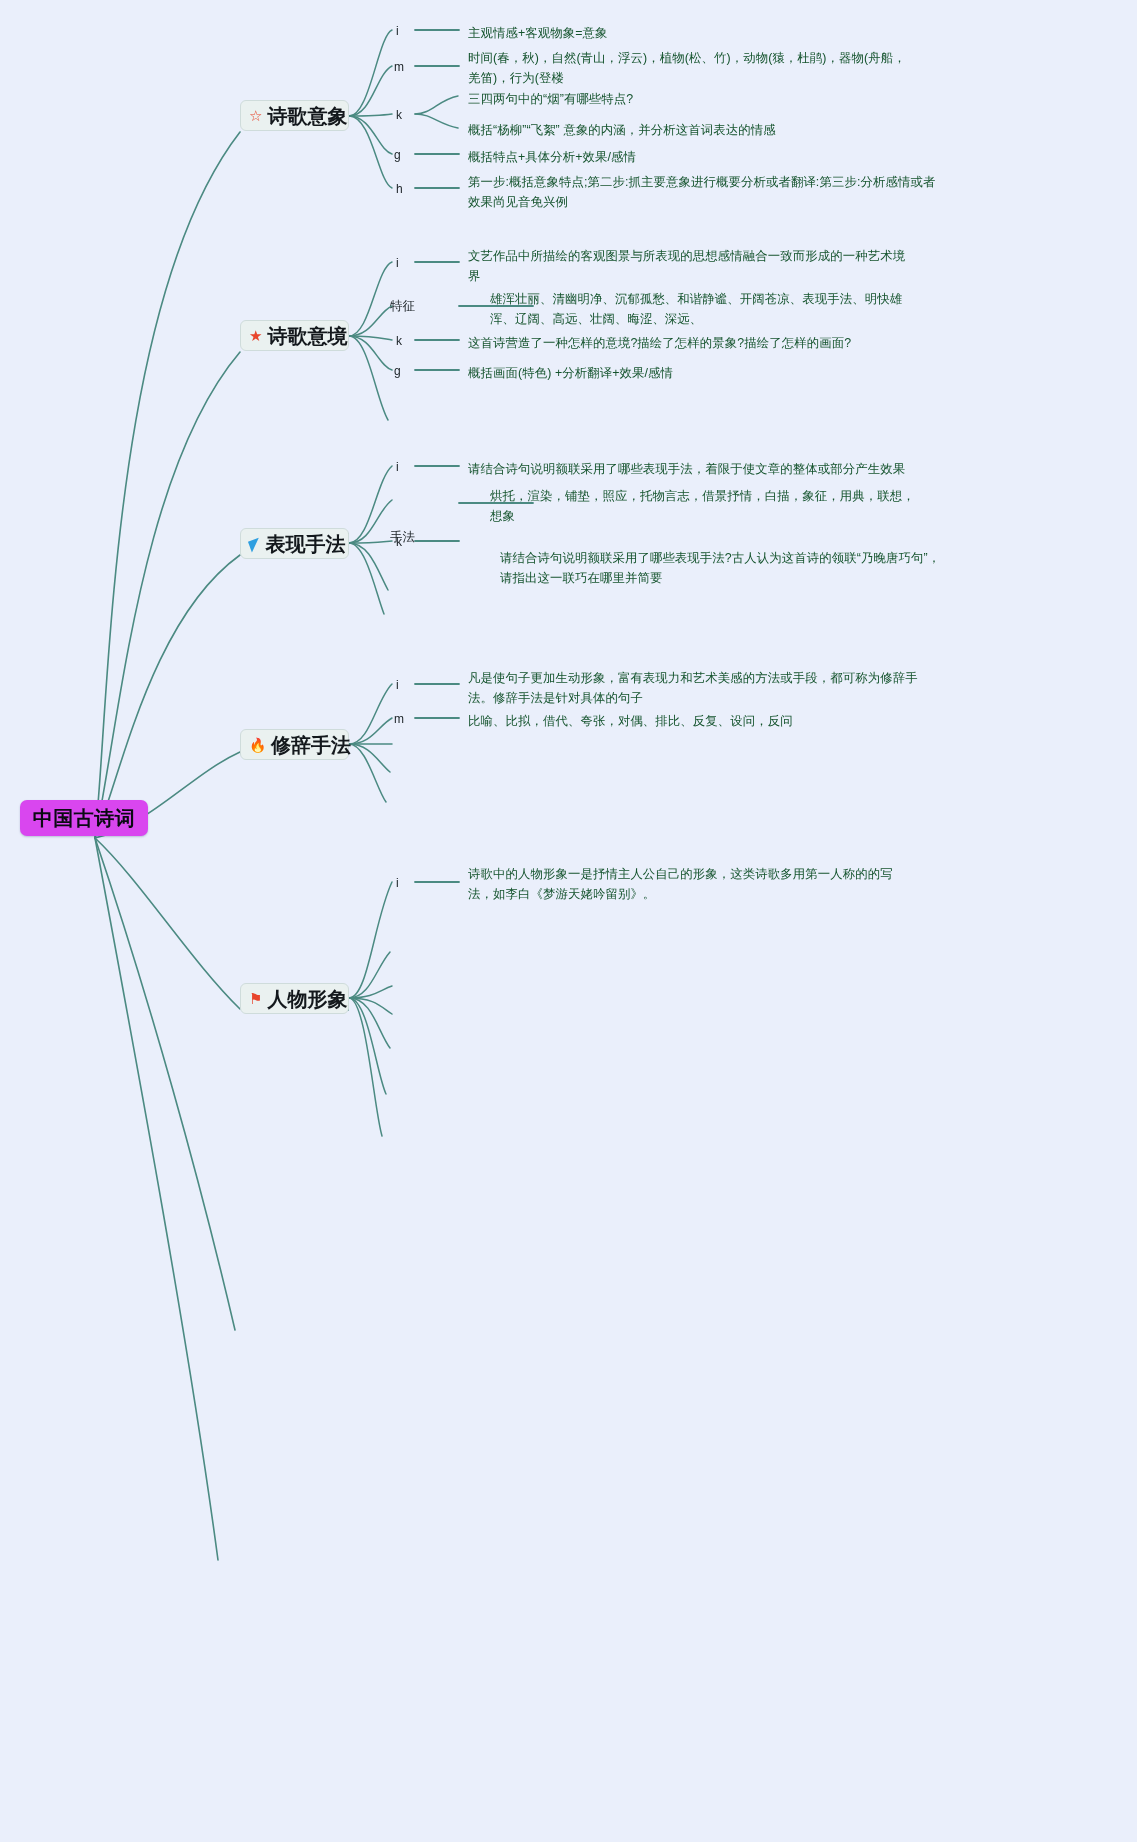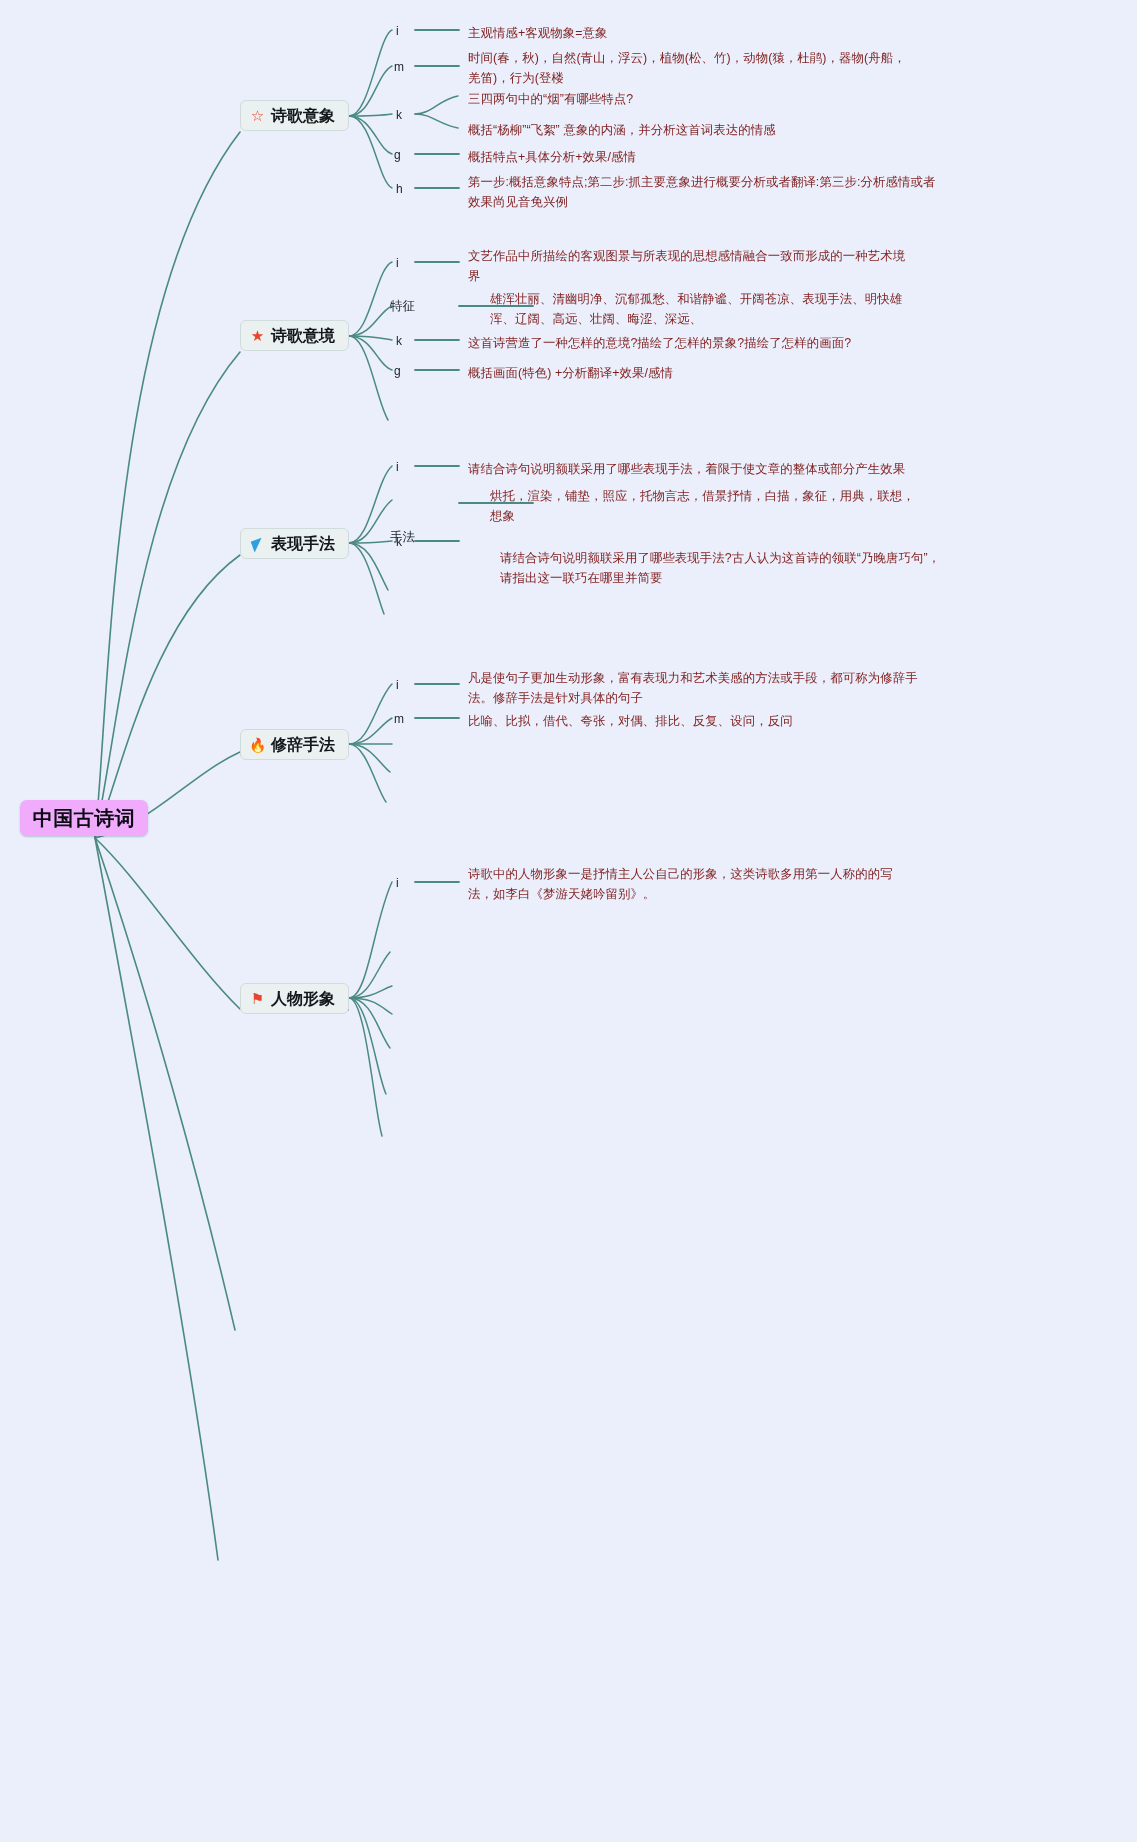--- a/index.html
+++ b/index.html
@@ -29,21 +29,21 @@
     pointer-events: none;
   }
 
   
   .root-node {
     position: absolute;
     left: 20px;
     top: 800px;
     width: 128px;
     height: 36px;
-    background: #f0abfc;
+    background: #d946ef;
     border-radius: 7px;
     display: flex;
     align-items: center;
     justify-content: center;
     box-shadow: 0 1px 2px rgba(40,50,110,.25);
   }
   .root-node .root-label {
     color: #0a0a12;
     font-size: 20px;
     font-weight: 700;
@@ -60,21 +60,21 @@
     border: 1px solid #cfdcdb;
     border-radius: 6px;
     display: flex;
     align-items: center;
     gap: 5px;
     padding: 0 10px 0 8px;
     box-sizing: border-box;
     white-space: nowrap;
   }
   .branch-node .b-label {
-    font-size: 16px;
+    font-size: 20px;
     font-weight: 600;
     color: #13181c;
     line-height: 1;
   }
   .branch-node .b-icon {
     font-size: 15px;
     line-height: 1;
     display: inline-block;
     width: 17px;
     text-align: center;
@@ -89,21 +89,21 @@
     white-space: nowrap;
   }
   .topic-key.cjk {
     font-size: 12.5px;
   }
 
   
   .leaf-text {
     position: absolute;
     font-size: 12.4px;
-    color: #7f1d1d;
+    color: #14532d;
     line-height: 1.62;
     letter-spacing: .1px;
   }
 </style>
 </head>
 <body>
 
 <div id="canvas">
 
   <svg id="edges" viewBox="0 0 1137 1842" xmlns="http://www.w3.org/2000/svg">

